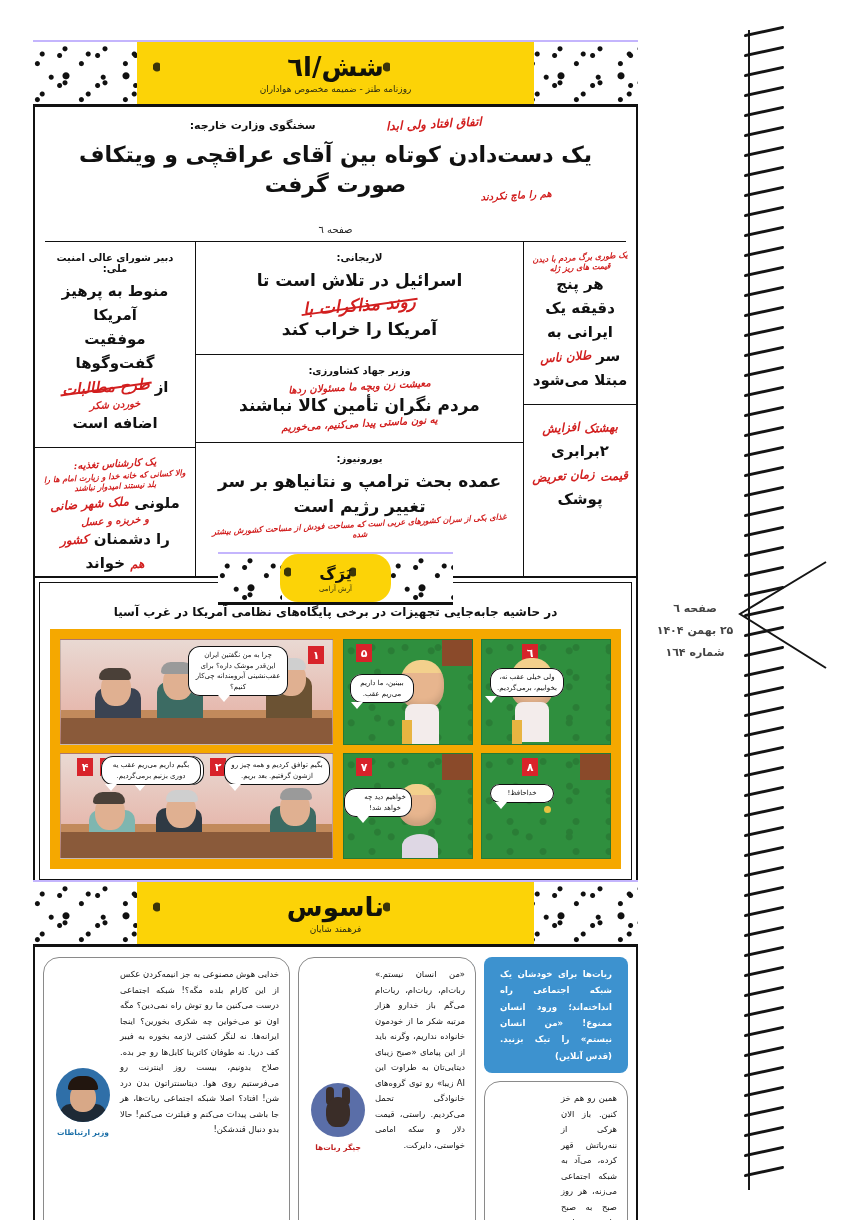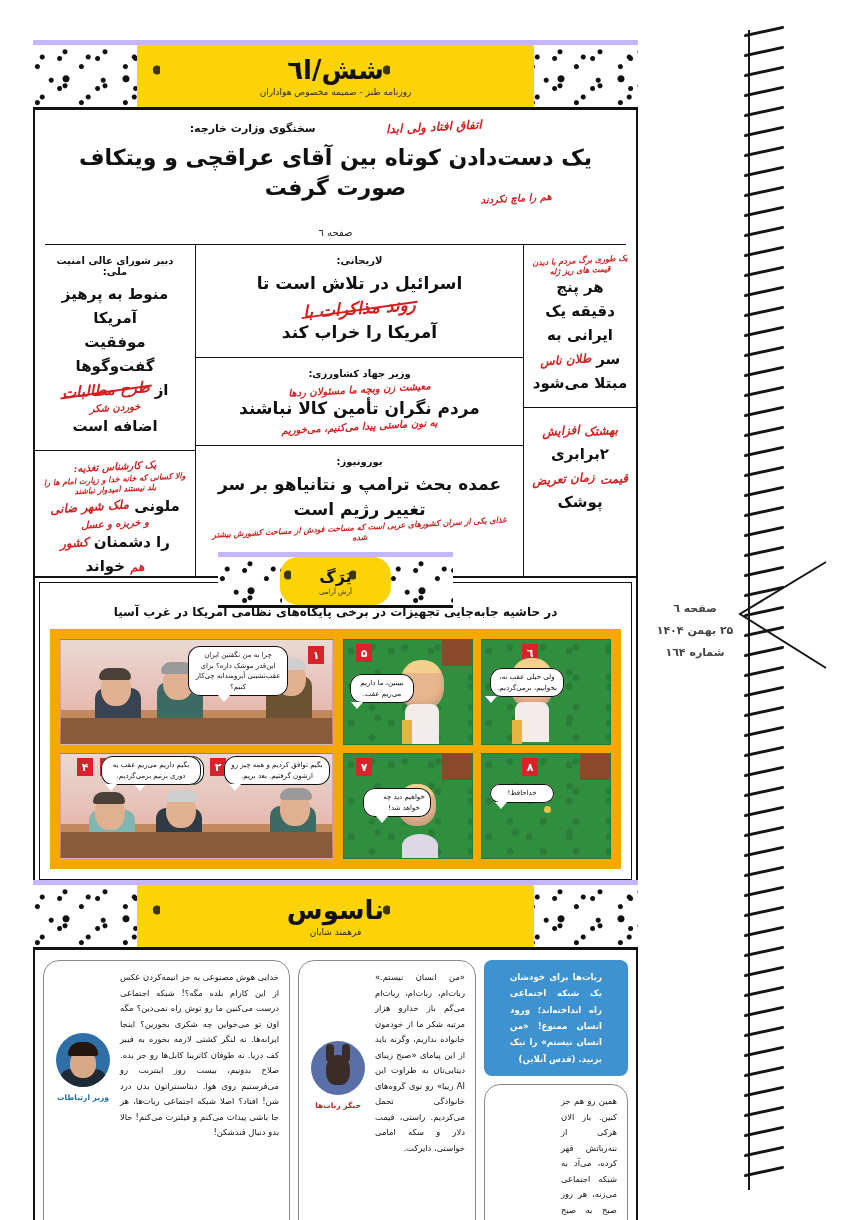--- a/index.html
+++ b/index.html
@@ -9,21 +9,21 @@
   .page{position:absolute;inset:0;background:#fff;}
 
   
   .spiral{position:absolute;right:72px;top:30px;width:42px;height:1160px;}
   .spiral i{position:absolute;left:0;width:40px;height:3px;background:#151515;
             border-radius:2px;transform:skewY(-12deg);}
   .spiral-line{position:absolute;right:108px;top:30px;width:2px;height:1160px;background:#1a1a1a;}
   .fold{position:absolute;right:30px;top:560px;width:90px;height:110px;}
 
   
-  .banner{position:relative;height:62px;background:#fff;border-top:5px solid #c4b5fd;border-bottom:3px solid #111;overflow:hidden;}
+  .banner{position:relative;height:62px;background:#fff;border-top:2px solid #c4b5fd;border-bottom:3px solid #111;overflow:hidden;}
   .banner .orn{position:absolute;top:0;bottom:0;width:110px;background:
      radial-gradient(circle at 20% 30%, #111 2px, transparent 3px),
      radial-gradient(circle at 55% 65%, #111 3px, transparent 4px),
      radial-gradient(circle at 80% 20%, #111 2px, transparent 3px),
      radial-gradient(circle at 35% 80%, #111 2px, transparent 3px),
      radial-gradient(circle at 70% 45%, #111 2px, transparent 3px),
      radial-gradient(circle at 10% 60%, #111 2px, transparent 3px);
      background-size:46px 40px,60px 52px,40px 34px,52px 44px,38px 30px,44px 36px;}
   .banner .orn.l{left:0;}
   .banner .orn.r{right:0;}
@@ -109,40 +109,40 @@
   .table{position:absolute;left:0;right:0;bottom:18px;height:16px;background:#c28a5c;}
 
   
   .botblock{position:absolute;left:33px;top:880px;width:605px;}
   .bot-frame{border:2px solid #111;border-top:none;background:#fff;padding:10px 8px 12px;display:flex;gap:8px;}
   .card{border:1px solid #8a8a8a;border-radius:16px;padding:9px 10px;font-size:8.4px;line-height:1.85;
         text-align:justify;position:relative;background:#fff;}
   .card.c1{width:225px;}
   .card.c2{width:156px;}
   .card.c3{flex:1;}
-  .card .withav{display:flex;gap:8px;align-items:center;}
+  .card .withav{display:flex;gap:8px;align-items:flex-end;}
   .card .txt{flex:1;}
   .avwrap{width:58px;flex:0 0 58px;text-align:center;padding-top:26px;}
   .av{width:54px;height:54px;border-radius:50%;margin:0 auto;overflow:hidden;position:relative;background:#2f6fa8;}
   .av.a2{background:#5a6ea8;}
   .av.a3{background:#9fc7e8;}
   .av .f1{position:absolute;left:50%;top:30%;transform:translateX(-50%);width:26px;height:28px;border-radius:46%;background:#d8a887;}
   .av .h1{position:absolute;left:50%;top:16%;transform:translateX(-50%);width:30px;height:14px;border-radius:14px 14px 2px 2px;background:#22160f;}
   .av .s1{position:absolute;left:50%;bottom:0;transform:translateX(-50%);width:46px;height:18px;border-radius:10px 10px 0 0;background:#1e2a36;}
   .av .donk{position:absolute;left:50%;top:26%;transform:translateX(-50%);width:24px;height:30px;border-radius:48% 48% 40% 40%;background:#3a2d28;}
   .av .ear{position:absolute;top:6%;width:8px;height:18px;border-radius:6px;background:#3a2d28;}
   .av .ear.le{left:28%;}
   .av .ear.re{right:28%;}
   .av .swim{position:absolute;left:50%;top:24%;transform:translateX(-50%);width:28px;height:30px;border-radius:46%;background:#e7bb98;}
   .av .gog{position:absolute;left:50%;top:36%;transform:translateX(-50%);width:30px;height:9px;border-radius:4px;background:#2b3f7a;}
   .av .cap{position:absolute;left:50%;top:14%;transform:translateX(-50%);width:34px;height:14px;border-radius:16px 16px 3px 3px;background:#f0f0f0;}
   .avlabel{font-size:7.5px;color:#1b6fa8;margin-top:5px;line-height:1.5;font-weight:700;}
   .avlabel.red{color:#c02020;}
 
-  .tweetcard{background:#3d92cf;color:#fff;border-radius:8px;padding:9px 26px;font-size:8.6px;
+  .tweetcard{background:#3d92cf;color:#fff;border-radius:8px;padding:9px 16px;font-size:8.6px;
              line-height:1.9;text-align:justify;font-weight:700;position:relative;}
   .twitter-icon{position:absolute;left:-44px;top:6px;width:36px;height:30px;}
 
   
   .pageinfo{position:absolute;right:118px;top:598px;width:90px;text-align:center;
             font-size:11px;line-height:2;color:#444;font-weight:700;}
 </style>
 </head>
 <body>
 
@@ -359,21 +359,21 @@
             <div class="panel p-green wall">
               <div class="num" style="left:40px;">٨</div>
               <div style="position:absolute;left:62px;top:52px;width:7px;height:7px;border-radius:50%;background:#e8c341;"></div>
               <div class="bub" style="left:8px;top:30px;width:52px;">خداحافظ!</div>
             </div>
 
             <div class="panel p-green wall">
               <div class="num" style="left:12px;">٧</div>
               <div class="trump-head" style="position:absolute;left:54px;top:30px;width:38px;height:42px;"></div>
               <div style="position:absolute;left:58px;bottom:0;width:36px;height:24px;background:#ded7e4;border-radius:50% 50% 0 0;"></div>
-              <div class="bub" style="left:19px;top:34px;width:42px;padding-left:20px;">خواهیم دید چه خواهد شد!</div>
+              <div class="bub" style="left:0;top:34px;width:42px;padding-left:20px;">خواهیم دید چه خواهد شد!</div>
             </div>
           </div>
 
           <div class="half right">
             <div class="panel p-room" style="grid-column:1 / span 2;">
               <div class="num" style="right:8px;top:6px;">١</div>
               <div class="table"></div>
               <div class="suit" style="right:20px;top:36px;background:#6b5233;"></div>
               <div class="face" style="right:26px;top:22px;"></div>
               <div class="hair" style="right:26px;top:18px;background:#cfcfcf;"></div>

